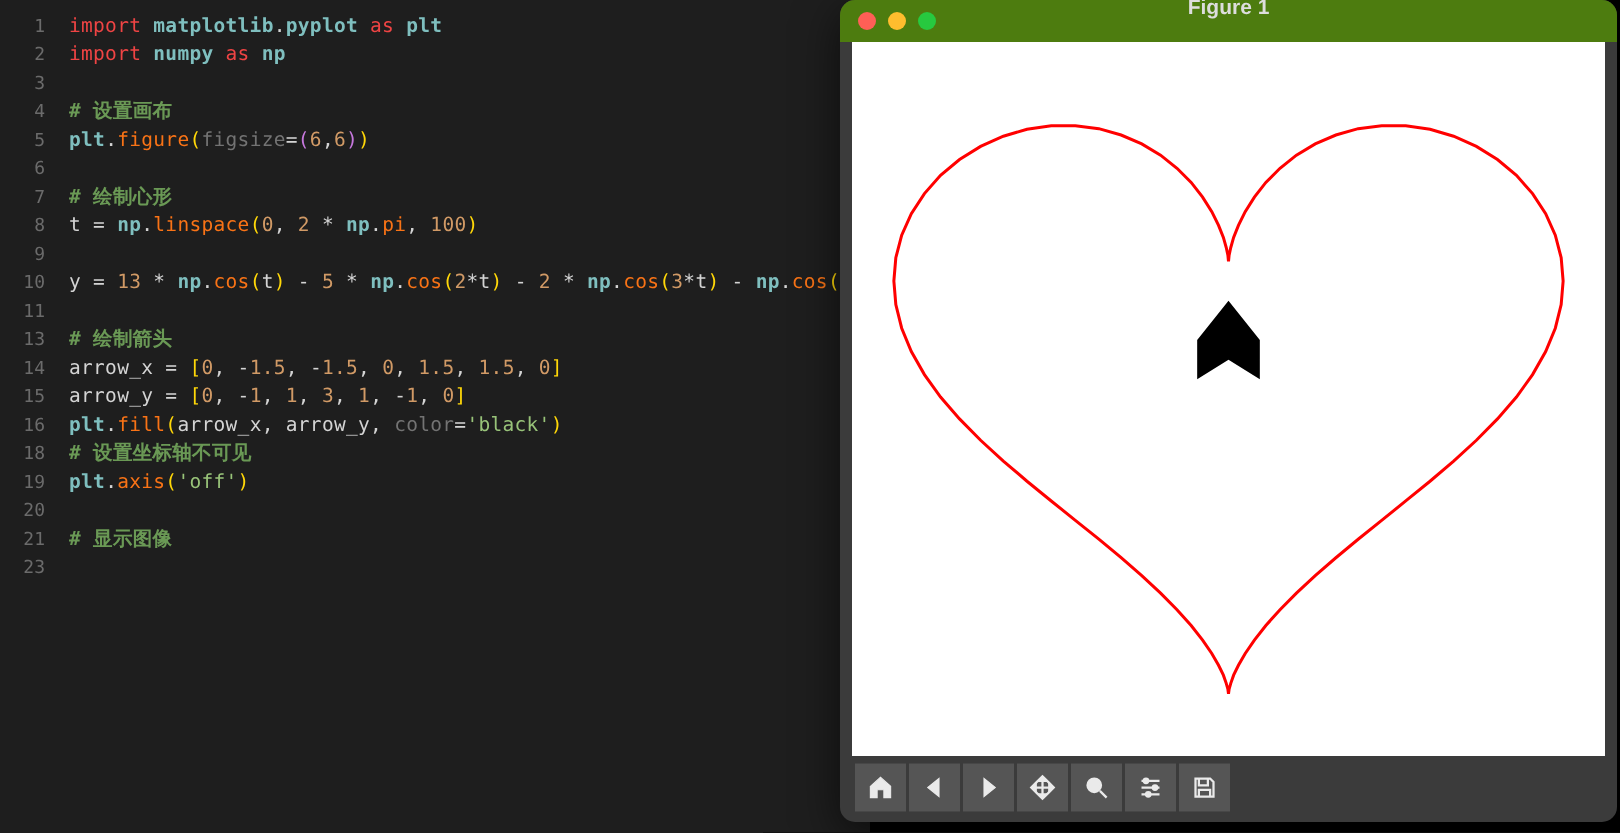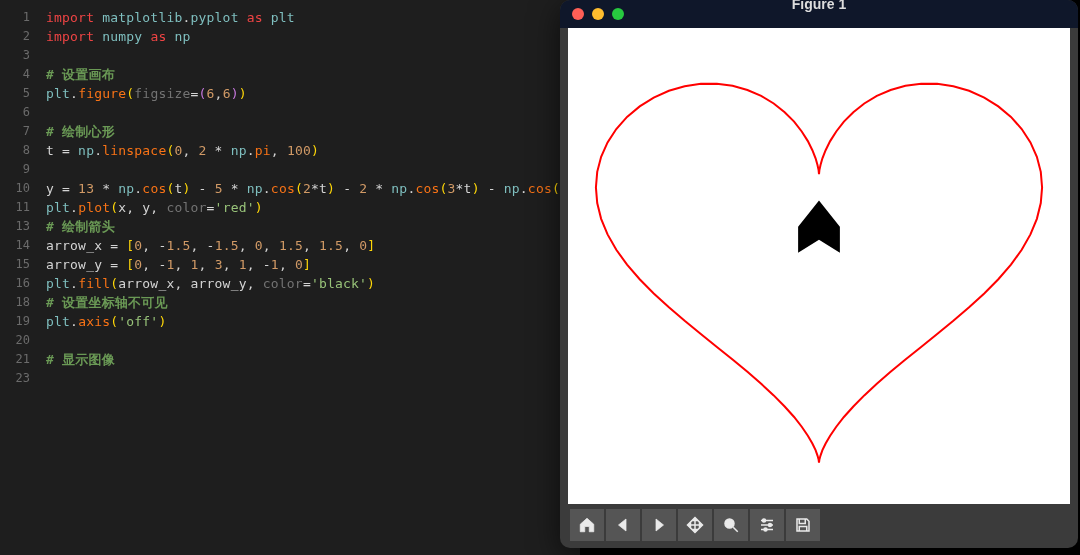--- a/index.html
+++ b/index.html
@@ -34,21 +34,21 @@
     color: #6b6b6b;
     font-size: 12px;
     flex-shrink: 0;
   }
   .code {
     white-space: pre;
     color: #d4d4d4;
     letter-spacing: 0.2px;
   }
   .c-key { color: #ef4444; }      
-  .c-mod { color: #7fbfbf; }      
+  .c-mod { color: #7fbfbf; font-weight: bold; }      
   .c-comment { color: #6a9955; font-weight: bold; }
   .c-func { color: #f97316; }
   .c-paren { color: #ffd708; }
   .c-paren2 { color: #c678dd; }
   .c-num { color: #d19a66; }
   .c-str { color: #98c379; }
   .c-param { color: #737373; }
   .c-brack { color: #ffd708; }
 
   .figwin {
@@ -57,21 +57,21 @@
     top: 0px;
     width: 518px;
     height: 548px;
     background: #3b3b3b;
     border-radius: 10px 10px 10px 10px;
     box-shadow: 0 8px 30px rgba(0,0,0,0.6);
     overflow: hidden;
   }
   .titlebar {
     height: 28px;
-    background: #0f172a;
+    background: #4d7c0f;
     display: flex;
     align-items: center;
     position: relative;
   }
   .traffic { display: flex; gap: 8px; padding-left: 12px; }
   .tl { width: 12px; height: 12px; border-radius: 50%; }
   .tl.red { background: #ff5f56; } .tl.yel { background: #ffbd2e; } .tl.grn { background: #27c93f; }
   .title {
     position: absolute;
     left: 0; right: 0;
@@ -144,21 +144,20 @@
     </div>
     <div class="line">
       <div class="gutter">9</div>
     </div>
     <div class="line">
       <div class="gutter">10</div>
       <div class="code">y = <span class="c-num">13</span> * <span class="c-mod">np</span>.<span class="c-func">cos</span><span class="c-paren">(</span>t<span class="c-paren">)</span> - <span class="c-num">5</span> * <span class="c-mod">np</span>.<span class="c-func">cos</span><span class="c-paren">(</span><span class="c-num">2</span>*t<span class="c-paren">)</span> - <span class="c-num">2</span> * <span class="c-mod">np</span>.<span class="c-func">cos</span><span class="c-paren">(</span><span class="c-num">3</span>*t<span class="c-paren">)</span> - <span class="c-mod">np</span>.<span class="c-func">cos</span><span class="c-paren">(</span><span class="c-num">4</span>*t</div>
     </div>
     <div class="line">
       <div class="gutter">11</div>
-      <div class="code"><span class="c-mod">plt</span>.<span class="c-func">plot</span><span class="c-paren">(</span>x, y, <span class="c-param">color</span>=<span class="c-str">'red'</span><span class="c-paren">)</span></div>
     </div>
     <div class="line">
       <div class="gutter">13</div>
       <div class="code"><span class="c-comment"># 绘制箭头</span></div>
     </div>
     <div class="line">
       <div class="gutter">14</div>
       <div class="code">arrow_x = <span class="c-brack">[</span><span class="c-num">0</span>, -<span class="c-num">1.5</span>, -<span class="c-num">1.5</span>, <span class="c-num">0</span>, <span class="c-num">1.5</span>, <span class="c-num">1.5</span>, <span class="c-num">0</span><span class="c-brack">]</span></div>
     </div>
     <div class="line">

